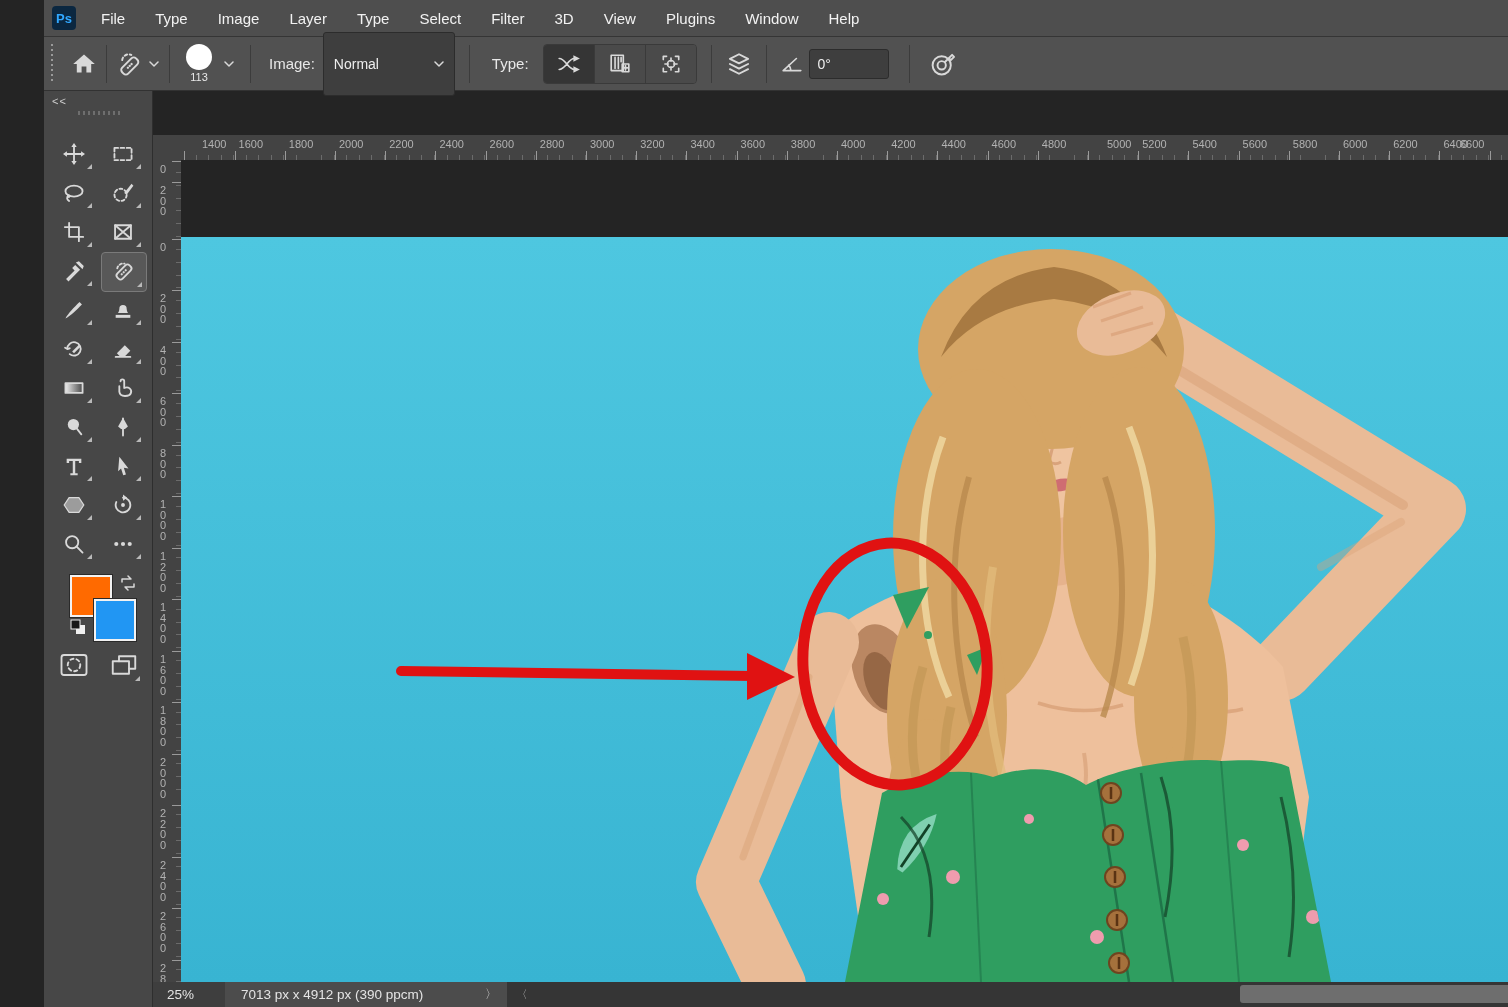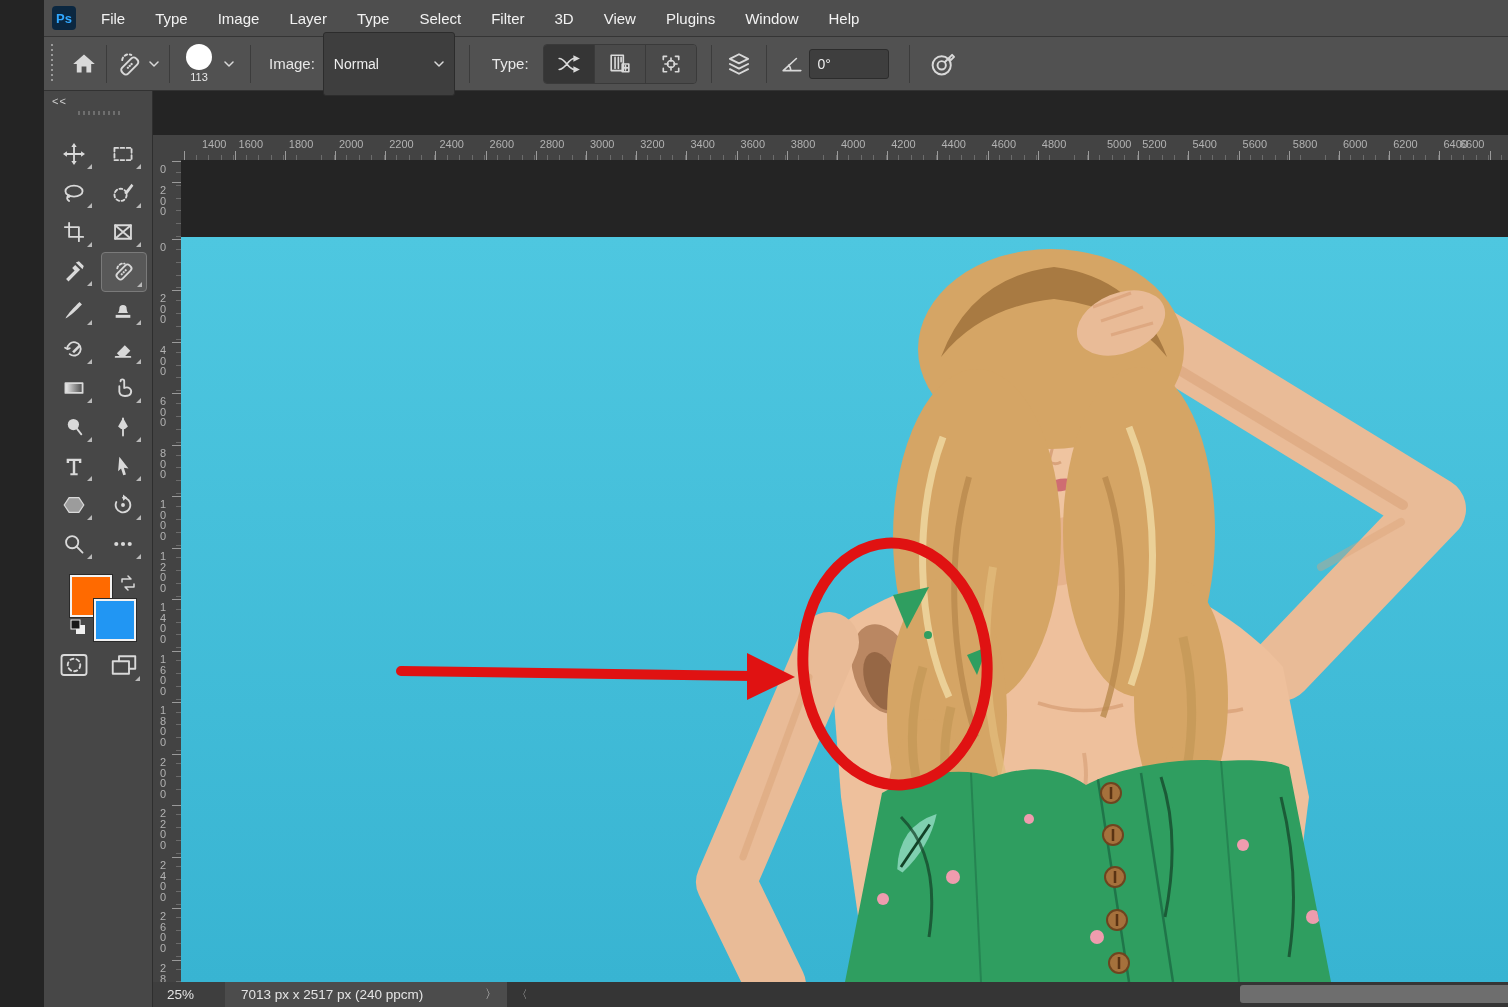--- a/index.html
+++ b/index.html
@@ -671,21 +671,21 @@
         <path d="M220 434 L572 439" stroke="var(--red)" stroke-width="10" stroke-linecap="round"></path>
         <polygon points="566,416 614,440 566,463" fill="var(--red)"></polygon>
       </g>
     </svg>
   </div>
 
   <div class="statusbar">
     <div class="sb-left-stub"></div>
     <div class="sb-zoom">25%</div>
     <div class="sb-doc">
-      <span>7013 px x 2517 px (240 ppcm)</span>
+      <span>7013 px x 4912 px (390 ppcm)</span>
       <span class="pop">〉</span>
     </div>
     <div class="sb-scroll">
       <div class="sb-arrow" style="left:6px;">〈</div>
       <div class="sb-thumb"></div>
       <div class="sb-arrow" style="right:0;">〉</div>
     </div>
   </div>
 </div>
 

